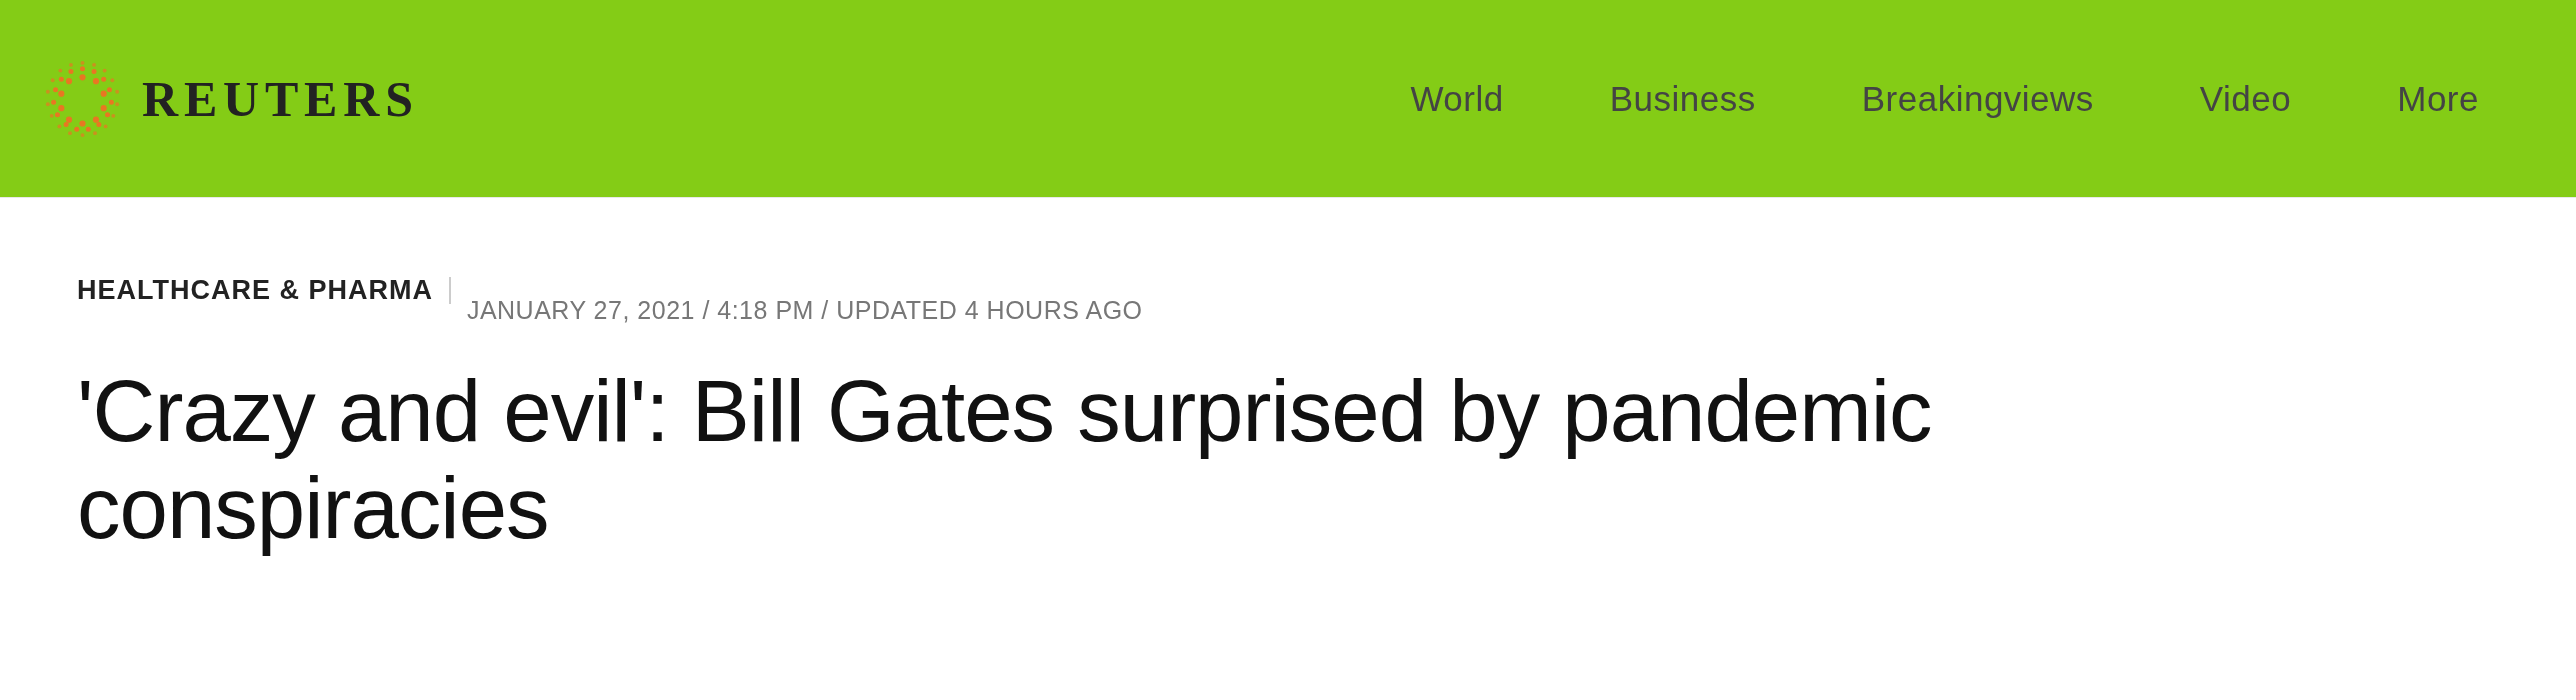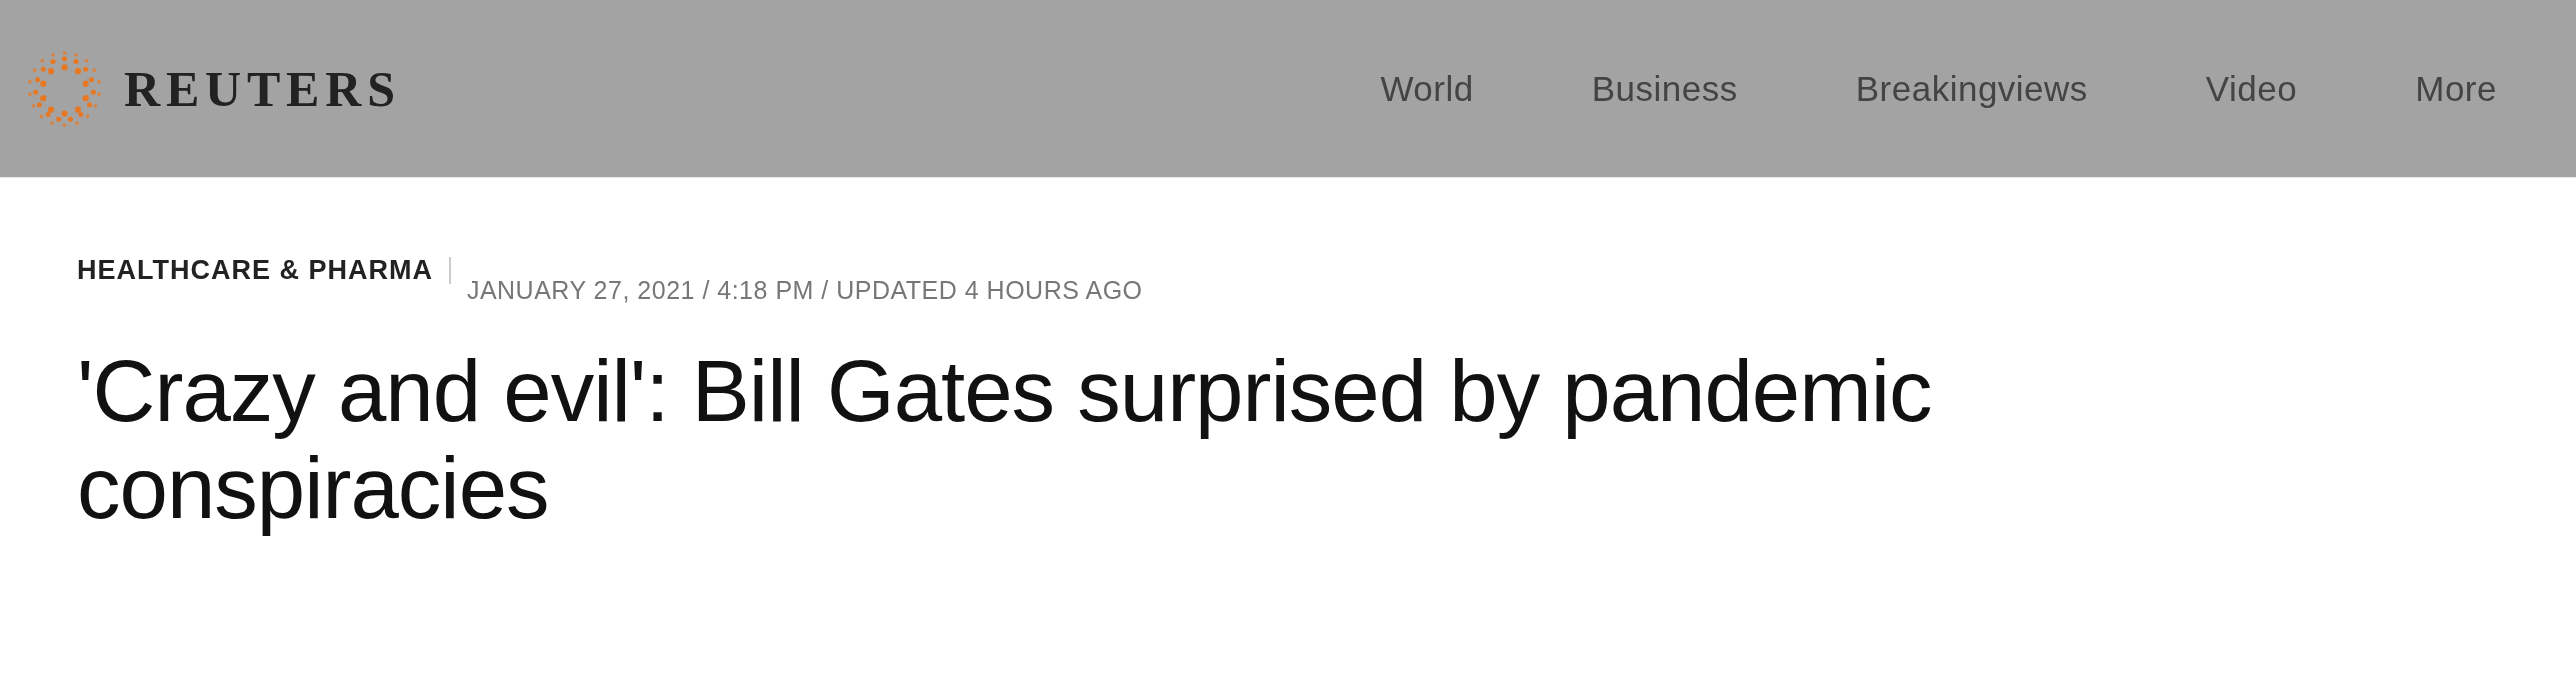--- a/index.html
+++ b/index.html
@@ -13,24 +13,24 @@
       background: #ffffff;
       color: #222222;
       width: 2576px;
       min-height: 701px;
     }
 
     
     .header {
       display: flex;
       align-items: center;
-      padding: 0 26px;
-      height: 178px;
+      padding: 0 44px;
+      height: 198px;
       border-bottom: 1.9px solid #e8e8e8;
-      background: #a3a3a3;
+      background: #84cc16;
     }
 
     .logo-area {
       display: flex;
       align-items: center;
       gap: 21px;
       flex-shrink: 0;
     }
 
     .logo-icon {
@@ -42,21 +42,21 @@
       font-size: 50px;
       font-weight: 700;
       letter-spacing: 5.8px;
       color: #222222;
       font-family: 'Georgia', serif;
     }
 
     .nav {
       display: flex;
       align-items: center;
-      gap: 12px;
+      gap: 0;
       margin-left: auto;
       text-align: center;
     }
 
     .nav-item {
       font-size: 35px;
       color: #444444;
       padding: 0 53px;
       cursor: pointer;
       white-space: nowrap;

